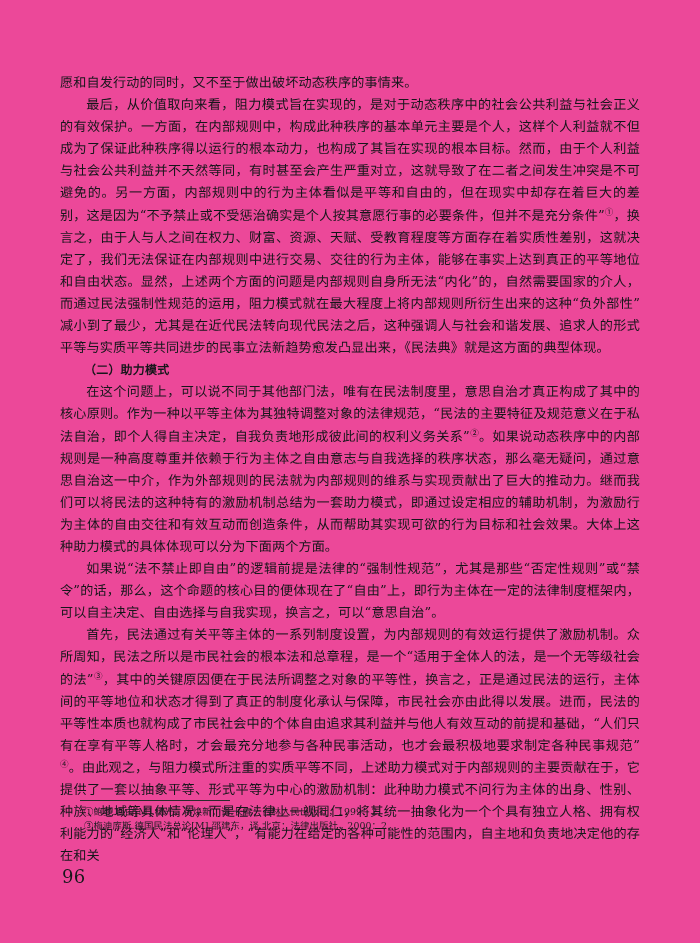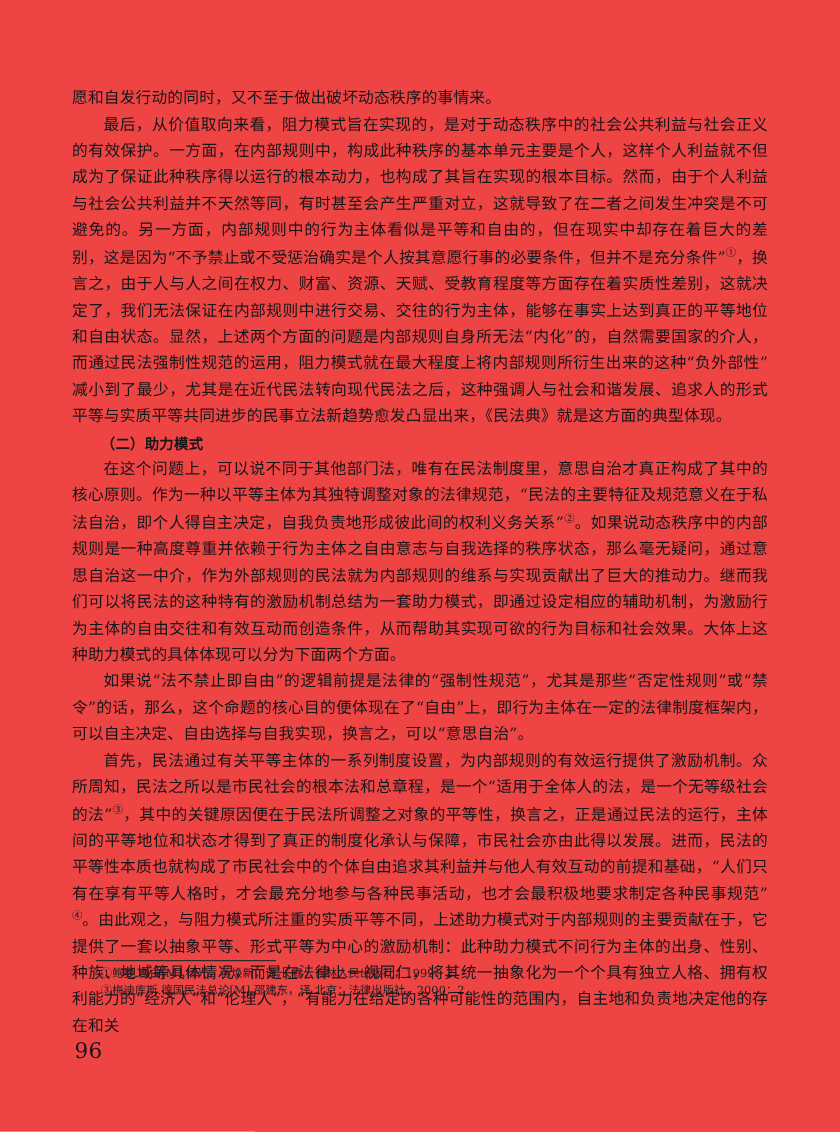--- a/index.html
+++ b/index.html
@@ -14,21 +14,21 @@
     overflow: hidden;
     font-family: "DejaVu Serif", "Liberation Serif", serif;
     color: #1a1a1a;
   }
   .page {
     position: relative;
     box-sizing: border-box;
     width: 700px;
     height: 943px;
     padding: 72px 60px 40px 60px;
-    background: #ef4444;
+    background: #ec4899;
   }
   .page-body {
     font-size: 13.1px;
     line-height: 22.1px;
     text-align: justify;
     text-justify: inter-ideograph;
     letter-spacing: 0.15px;
     color: #15161a;
   }
   p.para {

